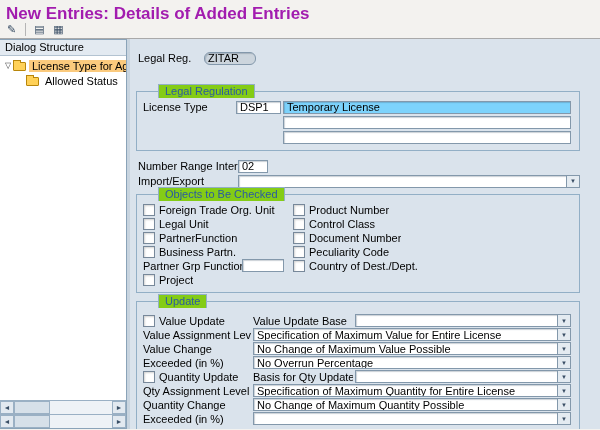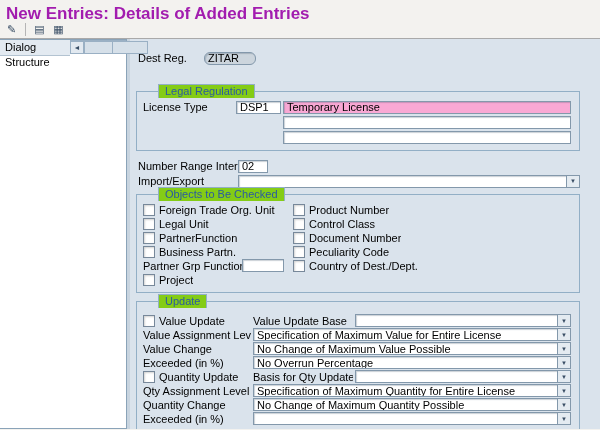--- a/index.html
+++ b/index.html
@@ -14,21 +14,21 @@
   
   .title-bar { height:20px; padding:4px 6px 0; }
   .title-bar span { font-size:17px; font-weight:bold; color:#a21caf; }
   .toolbar { height:19px; display:flex; align-items:center; gap:2px; padding:0 3px; border-bottom:1px solid #a9a9a9; }
   .tbtn { width:17px; height:16px; display:flex; align-items:center; justify-content:center;
           background:transparent; border:1px solid transparent; font-size:11px; color:#3a4f66; padding:0; }
   .tsep { width:1px; height:13px; background:#b5b5b5; margin:0 3px; }
 
   
   .content { display:flex; height:390px; background:#dae3ec; }
-  .sidebar { width:127px; background:#fff; border:1px solid #8aa3b8; border-left:none; display:flex; flex-direction:row; }
+  .sidebar { width:127px; background:#fff; border:1px solid #8aa3b8; border-left:none; display:flex; flex-direction:column; }
   .sb-header { height:16px; line-height:15px; padding-left:5px; background:#e3eaf1; border-bottom:1px solid #b3c3d1; color:#000; }
   .tree { flex:1; overflow:hidden; padding-top:2px; }
   .tree-row { height:15px; display:flex; align-items:center; padding-left:3px; white-space:nowrap; overflow:hidden; }
   .exp { width:10px; flex:none; font-size:8px; color:#444; text-align:center; }
   .folder { width:13px; height:9px; position:relative; background:#ffd158; border:1px solid #b8860b; border-radius:1px; margin:2px 3px 0 0; flex:none; }
   .folder::before { content:""; position:absolute; top:-3px; left:-1px; width:6px; height:2px; background:#ffd158; border:1px solid #b8860b; border-bottom:none; }
   .tree-label { padding:0 3px; }
   .tree-label.sel { background:#fbca7d; }
   .sb-scroll { height:14px; flex:none; display:flex; border-top:1px solid #9ab0c4; background:#eef2f6; }
   .sb-btn { width:14px; height:13px; background:#e2e9f0; border:1px solid #9ab0c4; font-size:7px; color:#3a4f66;
@@ -43,21 +43,21 @@
   .flabel { white-space:nowrap; overflow:hidden; flex:none; }
   .w66 { width:66px; } .w93 { width:93px; } .w100 { width:100px; }
   .w30 { width:30px; flex:none; } .w45 { width:45px; flex:none; } .w52 { width:52px; flex:none;border-radius:6px; } .w42 { width:42px; flex:none; }
   .grow { flex:1; }
   .spacer140 { width:140px; flex:none; }
   .pl4 { padding-left:4px; }
 
   .field { height:13px; background:#fff; border:1px solid #8398ab; box-shadow:inset 1px 1px 1px rgba(70,90,110,.28);
            display:flex; align-items:center; padding:0 3px; white-space:nowrap; overflow:hidden; margin-right:2px; }
   .field.readonly { background:#ccd5dd; }
-  .field.yellow { background:#f9a8d4; }
+  .field.yellow { background:#7dd3fc; }
   .field.combo { position:relative; padding-right:16px; }
   .fval { overflow:hidden; white-space:nowrap; }
   .ddl { position:absolute; right:0; top:0; bottom:0; width:13px; background:#e4ebf1; border-left:1px solid #8398ab;
          display:flex; align-items:center; justify-content:center; font-size:6px; color:#3a4f66; }
 
   .cb { width:12px; height:12px; flex:none; background:#fff; border:1px solid #77889a;
         box-shadow:inset 1px 1px 2px rgba(0,0,0,.18); margin-right:4px; }
 
   .groupbox { position:relative; border:1px solid #92afc6; margin:8px 2px 0 2px; padding:8px 6px 5px 6px; }
   .gb-legal { margin-top:26px; }
@@ -122,21 +122,21 @@
           </span>
         <span class="sb-btn">►</span>
       </div>
     </div>
 
     <div class="splitter"></div>
 
     <div class="main">
 
       <div class="frow pl4">
-        <div class="flabel w66">Dest Reg.</div>
+        <div class="flabel w66">Legal Reg.</div>
         <div class="field readonly w52">
           <span class="fval">ZITAR</span>
         </div>
       </div>
 
       <div class="groupbox gb-legal">
         <span class="gtitle">Legal Regulation</span>
         <div class="frow">
           <div class="flabel w93">License Type</div>
           <div class="field w45">

